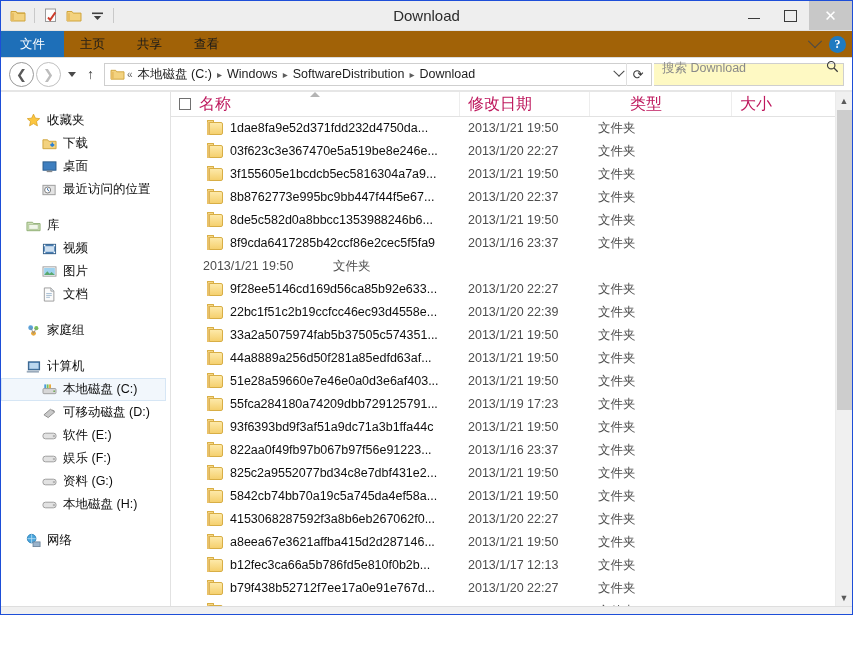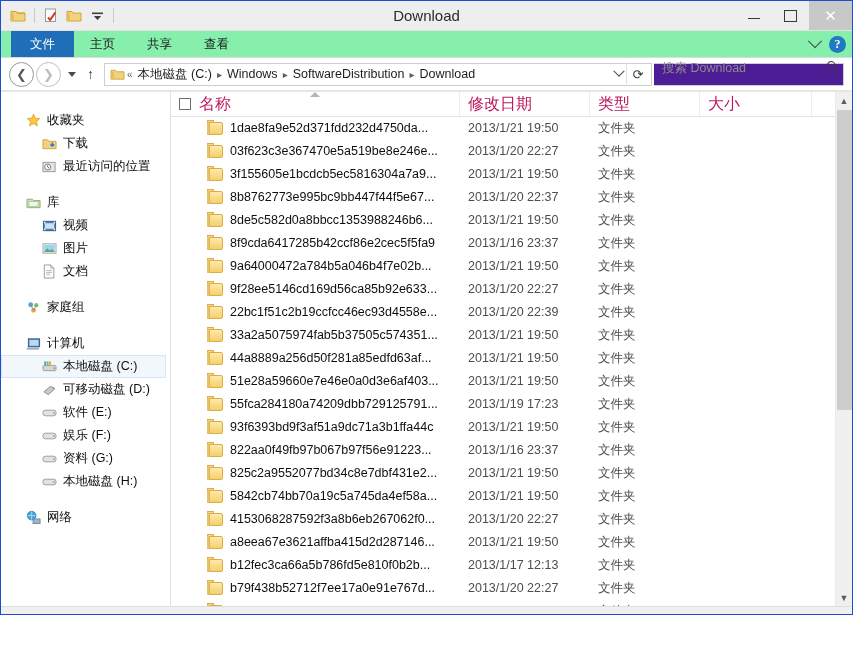--- a/index.html
+++ b/index.html
@@ -81,26 +81,25 @@
     justify-content: center;
   }
   .wc.close { background: #c8c8c8; width: 43px; }
   .wc-min { width: 12px; height: 1px; background: #3a3a3a; margin-top: 6px; }
   .wc-max { width: 11px; height: 10px; border: 1.4px solid #3a3a3a; }
   .wc-x { color: #ffffff; font-size: 15px; line-height: 1; font-weight: 300; }
 
   
   .ribbon {
     height: 26px;
-    background: #86efac;
+    background: #a16207;
     border-bottom: 1px solid #dcdcdc;
     display: flex;
     align-items: stretch;
     position: relative;
-    padding-left: 10px;
   }
   .tab {
     display: flex;
     align-items: center;
     justify-content: center;
     padding: 0 16px;
     font-size: 12.5px;
     color: #1a1a1a;
     height: 26px;
     box-sizing: border-box;
@@ -207,21 +206,21 @@
     border-left: 1px solid #e0e0e0;
     display: flex; align-items: center; justify-content: center;
     color: #3a3a3a;
     font-size: 13px;
   }
   .searchbox {
     width: 190px;
     height: 23px;
     border: 1px solid #cfcfcf;
     border-left: none;
-    background: #4c1d95;
+    background: #fef9c3;
     display: flex;
     align-items: center;
     padding: 0 4px 12px 8px;
     box-sizing: border-box;
     font-size: 12.5px;
   }
   .searchbox .ph { flex: 1; color: #1c1c1c; }
   .searchbox .ph .grey { color: #8a8a8a; }
 
   
@@ -287,21 +286,21 @@
     padding-left: 8px;
     height: 24px;
     line-height: 24px;
     border-right: 1px solid #ededed;
     overflow: hidden;
     white-space: nowrap;
   }
   .col.c-check { width: 24px; padding-left: 8px; border-right: none; display:flex; align-items:center;}
   .col.c-name { width: 265px; padding-left: 4px; }
   .col.c-date { width: 130px; }
-  .col.c-type { width: 110px; }
+  .col.c-type { width: 110px; margin-left: 32px; }
   .col.c-size { width: 112px; border-right: 1px solid #ededed;}
   .hdr-check {
     width: 12px; height: 12px;
     border: 1px solid #707070;
     background: #fff;
     box-sizing: border-box;
   }
   .sortcaret {
     position: absolute;
     left: 139px;
@@ -563,20 +562,29 @@
         <span class="nav-ico">
           <svg width="15" height="14" viewBox="0 0 16 14">
             <path d="M1 2.5h5l1.2 1.6H15V12H1z" fill="#f3d27f" stroke="#cfa43c" stroke-width="1"></path>
             <path d="M11 5.5v3.2M11 9.4l-2-2M11 9.4l2-2" stroke="#2b7fd4" stroke-width="1.6" fill="none"></path>
           </svg>
         </span>
         <span>下载</span>
       </div>
       <div class="nav-item child">
         <span class="nav-ico">
+          <svg width="15" height="13" viewBox="0 0 16 14">
+              <rect x="1" y="2" width="14" height="9" fill="#3f7fbf" stroke="#2a5a8a" stroke-width="1"></rect>
+              <rect x="5" y="11.5" width="6" height="1.6" fill="#8a8a8a"></rect>
+            </svg>
+        </span>
+        <span>桌面</span>
+      </div>
+      <div class="nav-item child">
+        <span class="nav-ico">
           <svg width="15" height="14" viewBox="0 0 16 14">
               <rect x="1" y="2" width="13" height="10" fill="#e4e4e4" stroke="#9a9a9a" stroke-width="1"></rect>
               <circle cx="6" cy="7" r="3.2" fill="#fff" stroke="#6a6a6a" stroke-width="0.9"></circle>
               <path d="M6 5v2l1.5 1" stroke="#3a6ea5" stroke-width="1" fill="none"></path>
             </svg>
         </span>
         <span>最近访问的位置</span>
       </div>
 
       <div class="nav-gap"></div>
@@ -815,28 +823,20 @@
                 <span class="spine"></span>
               </span>
               <span>8f9cda6417285b42ccf86e2cec5f5fa9</span>
             </div>
             <div class="cell c-date">2013/1/16 23:37</div>
             <div class="cell c-type">文件夹</div>
             <div class="cell c-size"></div>
           </div>
           <div class="row">
             <div class="cell c-check"></div>
-            <div class="cell c-name">
-              <span class="folder">
-                <span class="tab-t"></span>
-                <span class="back"></span>
-                <span class="spine"></span>
-              </span>
-              <span>9a64000472a784b5a046b4f7e02b...</span>
-            </div>
             <div class="cell c-date">2013/1/21 19:50</div>
             <div class="cell c-type">文件夹</div>
             <div class="cell c-size"></div>
           </div>
           <div class="row">
             <div class="cell c-check"></div>
             <div class="cell c-name">
               <span class="folder">
                 <span class="tab-t"></span>
                 <span class="back"></span>

